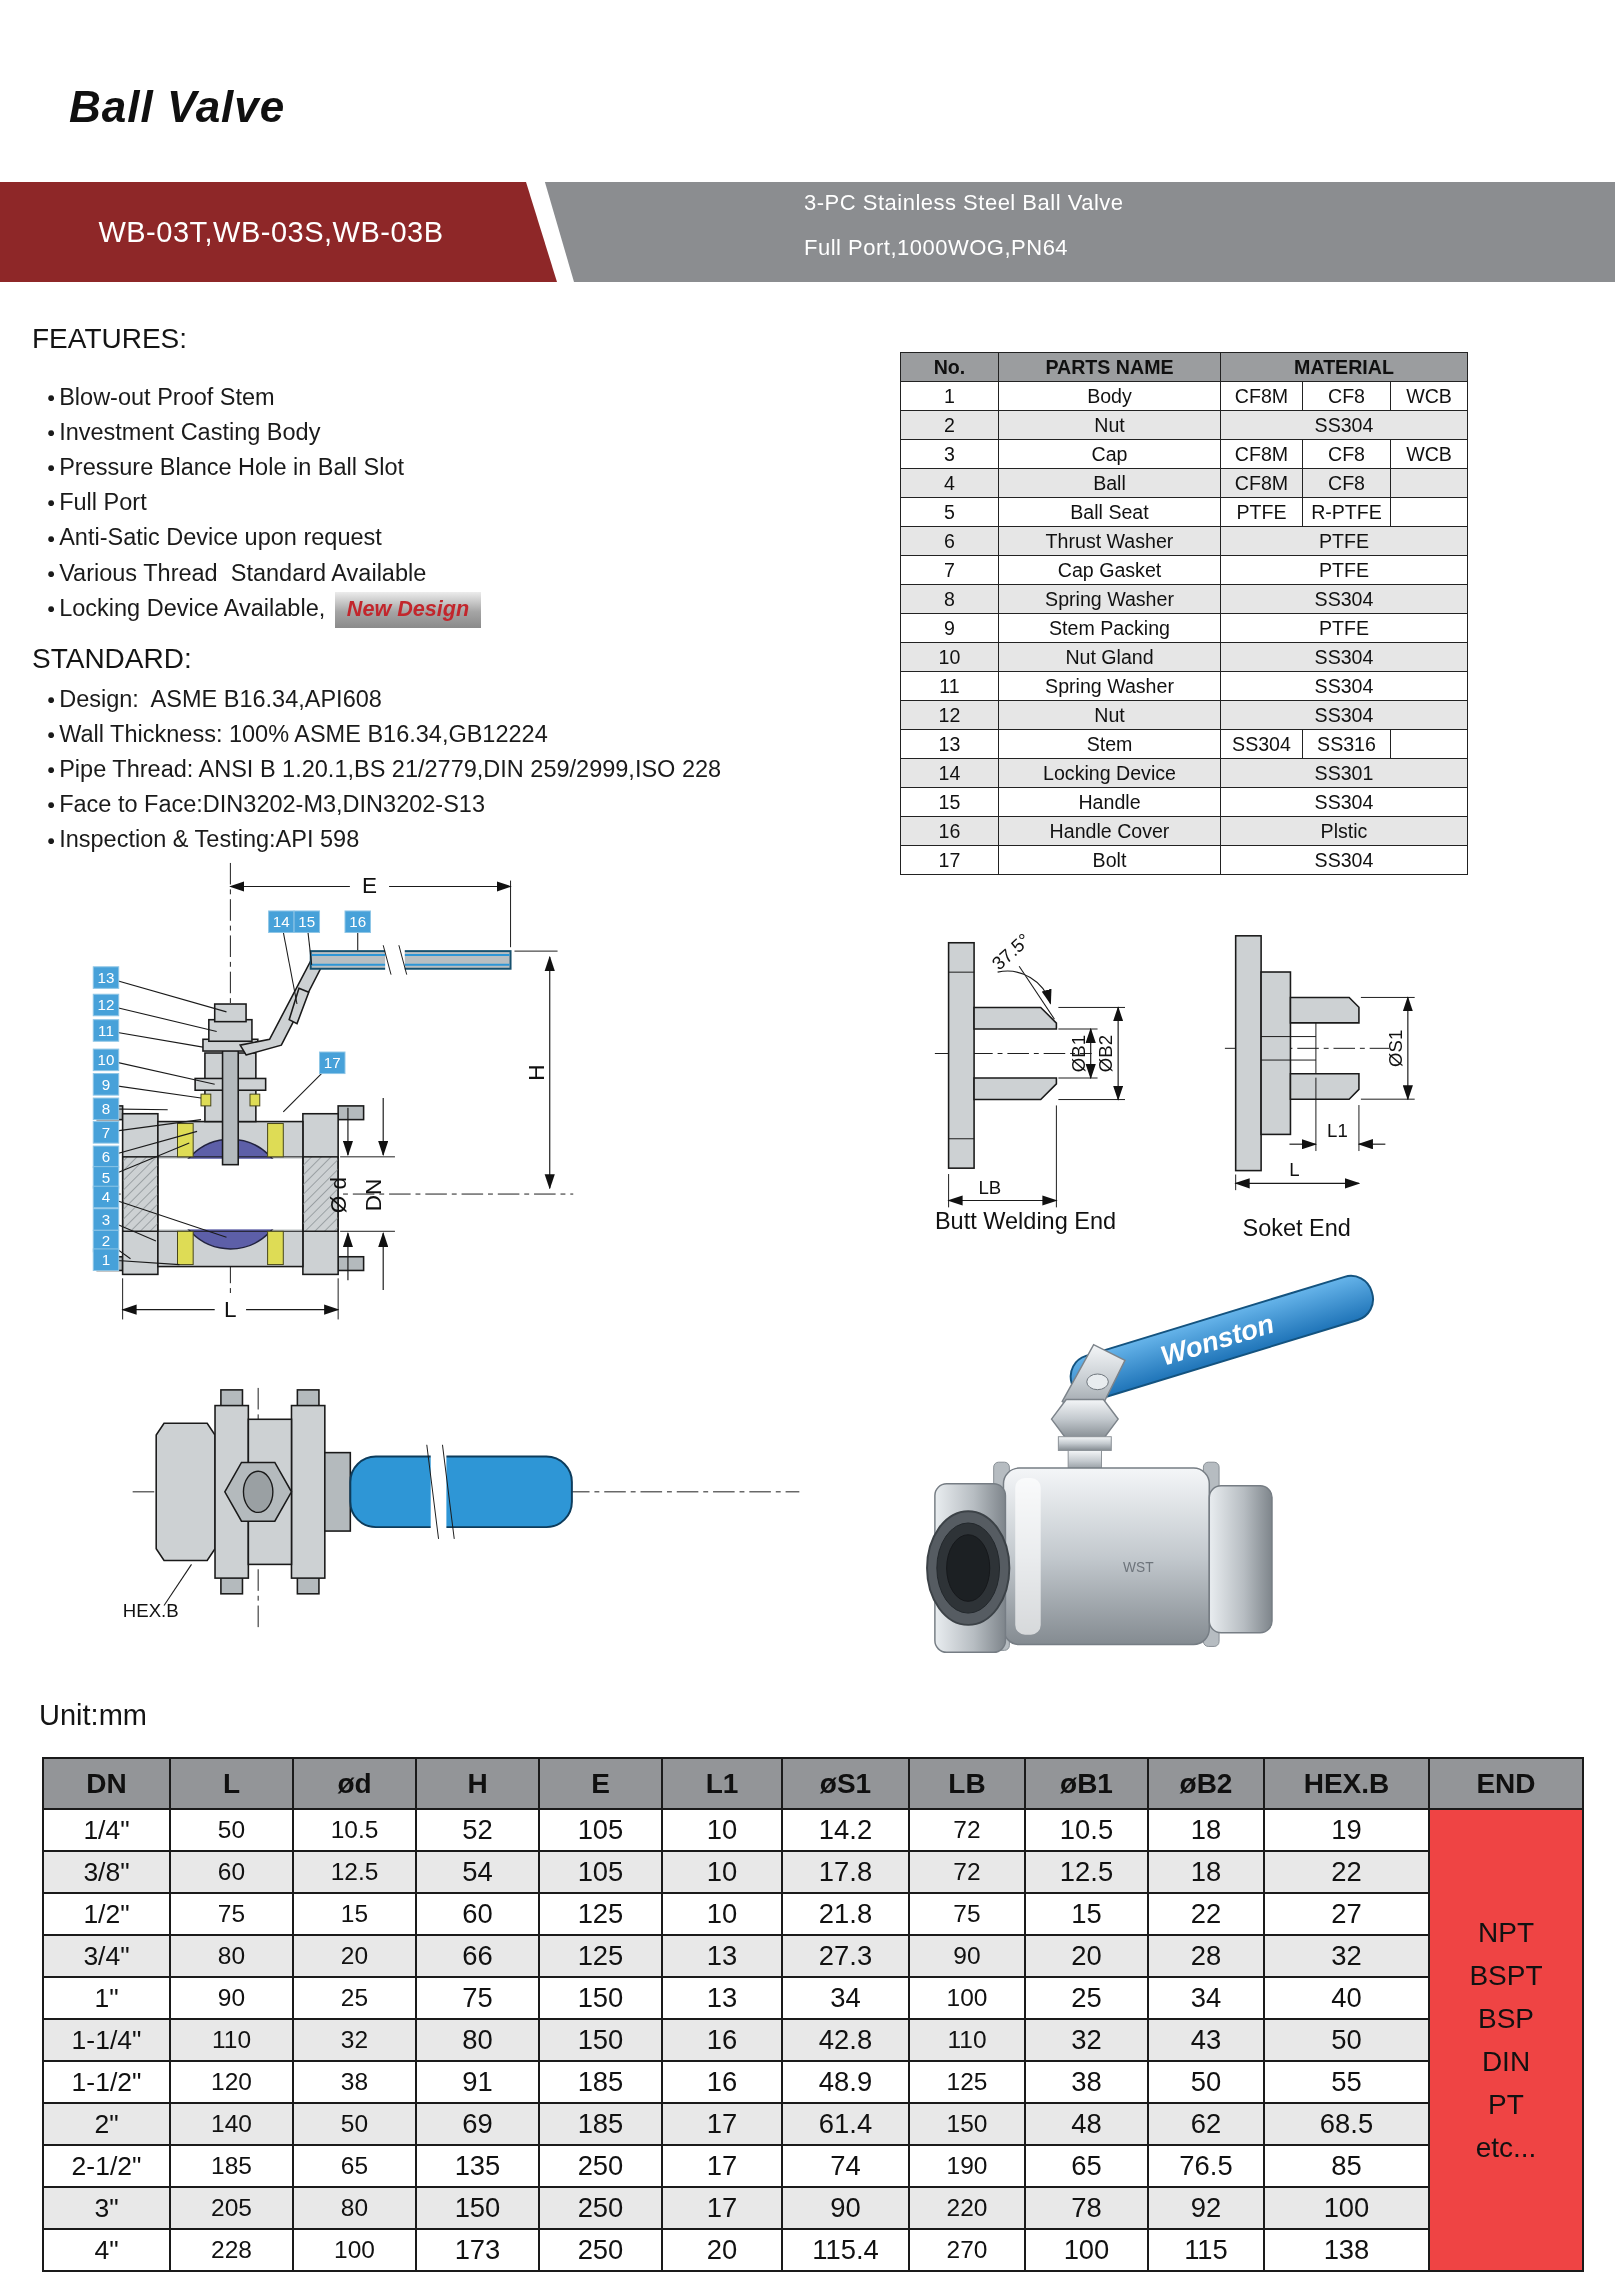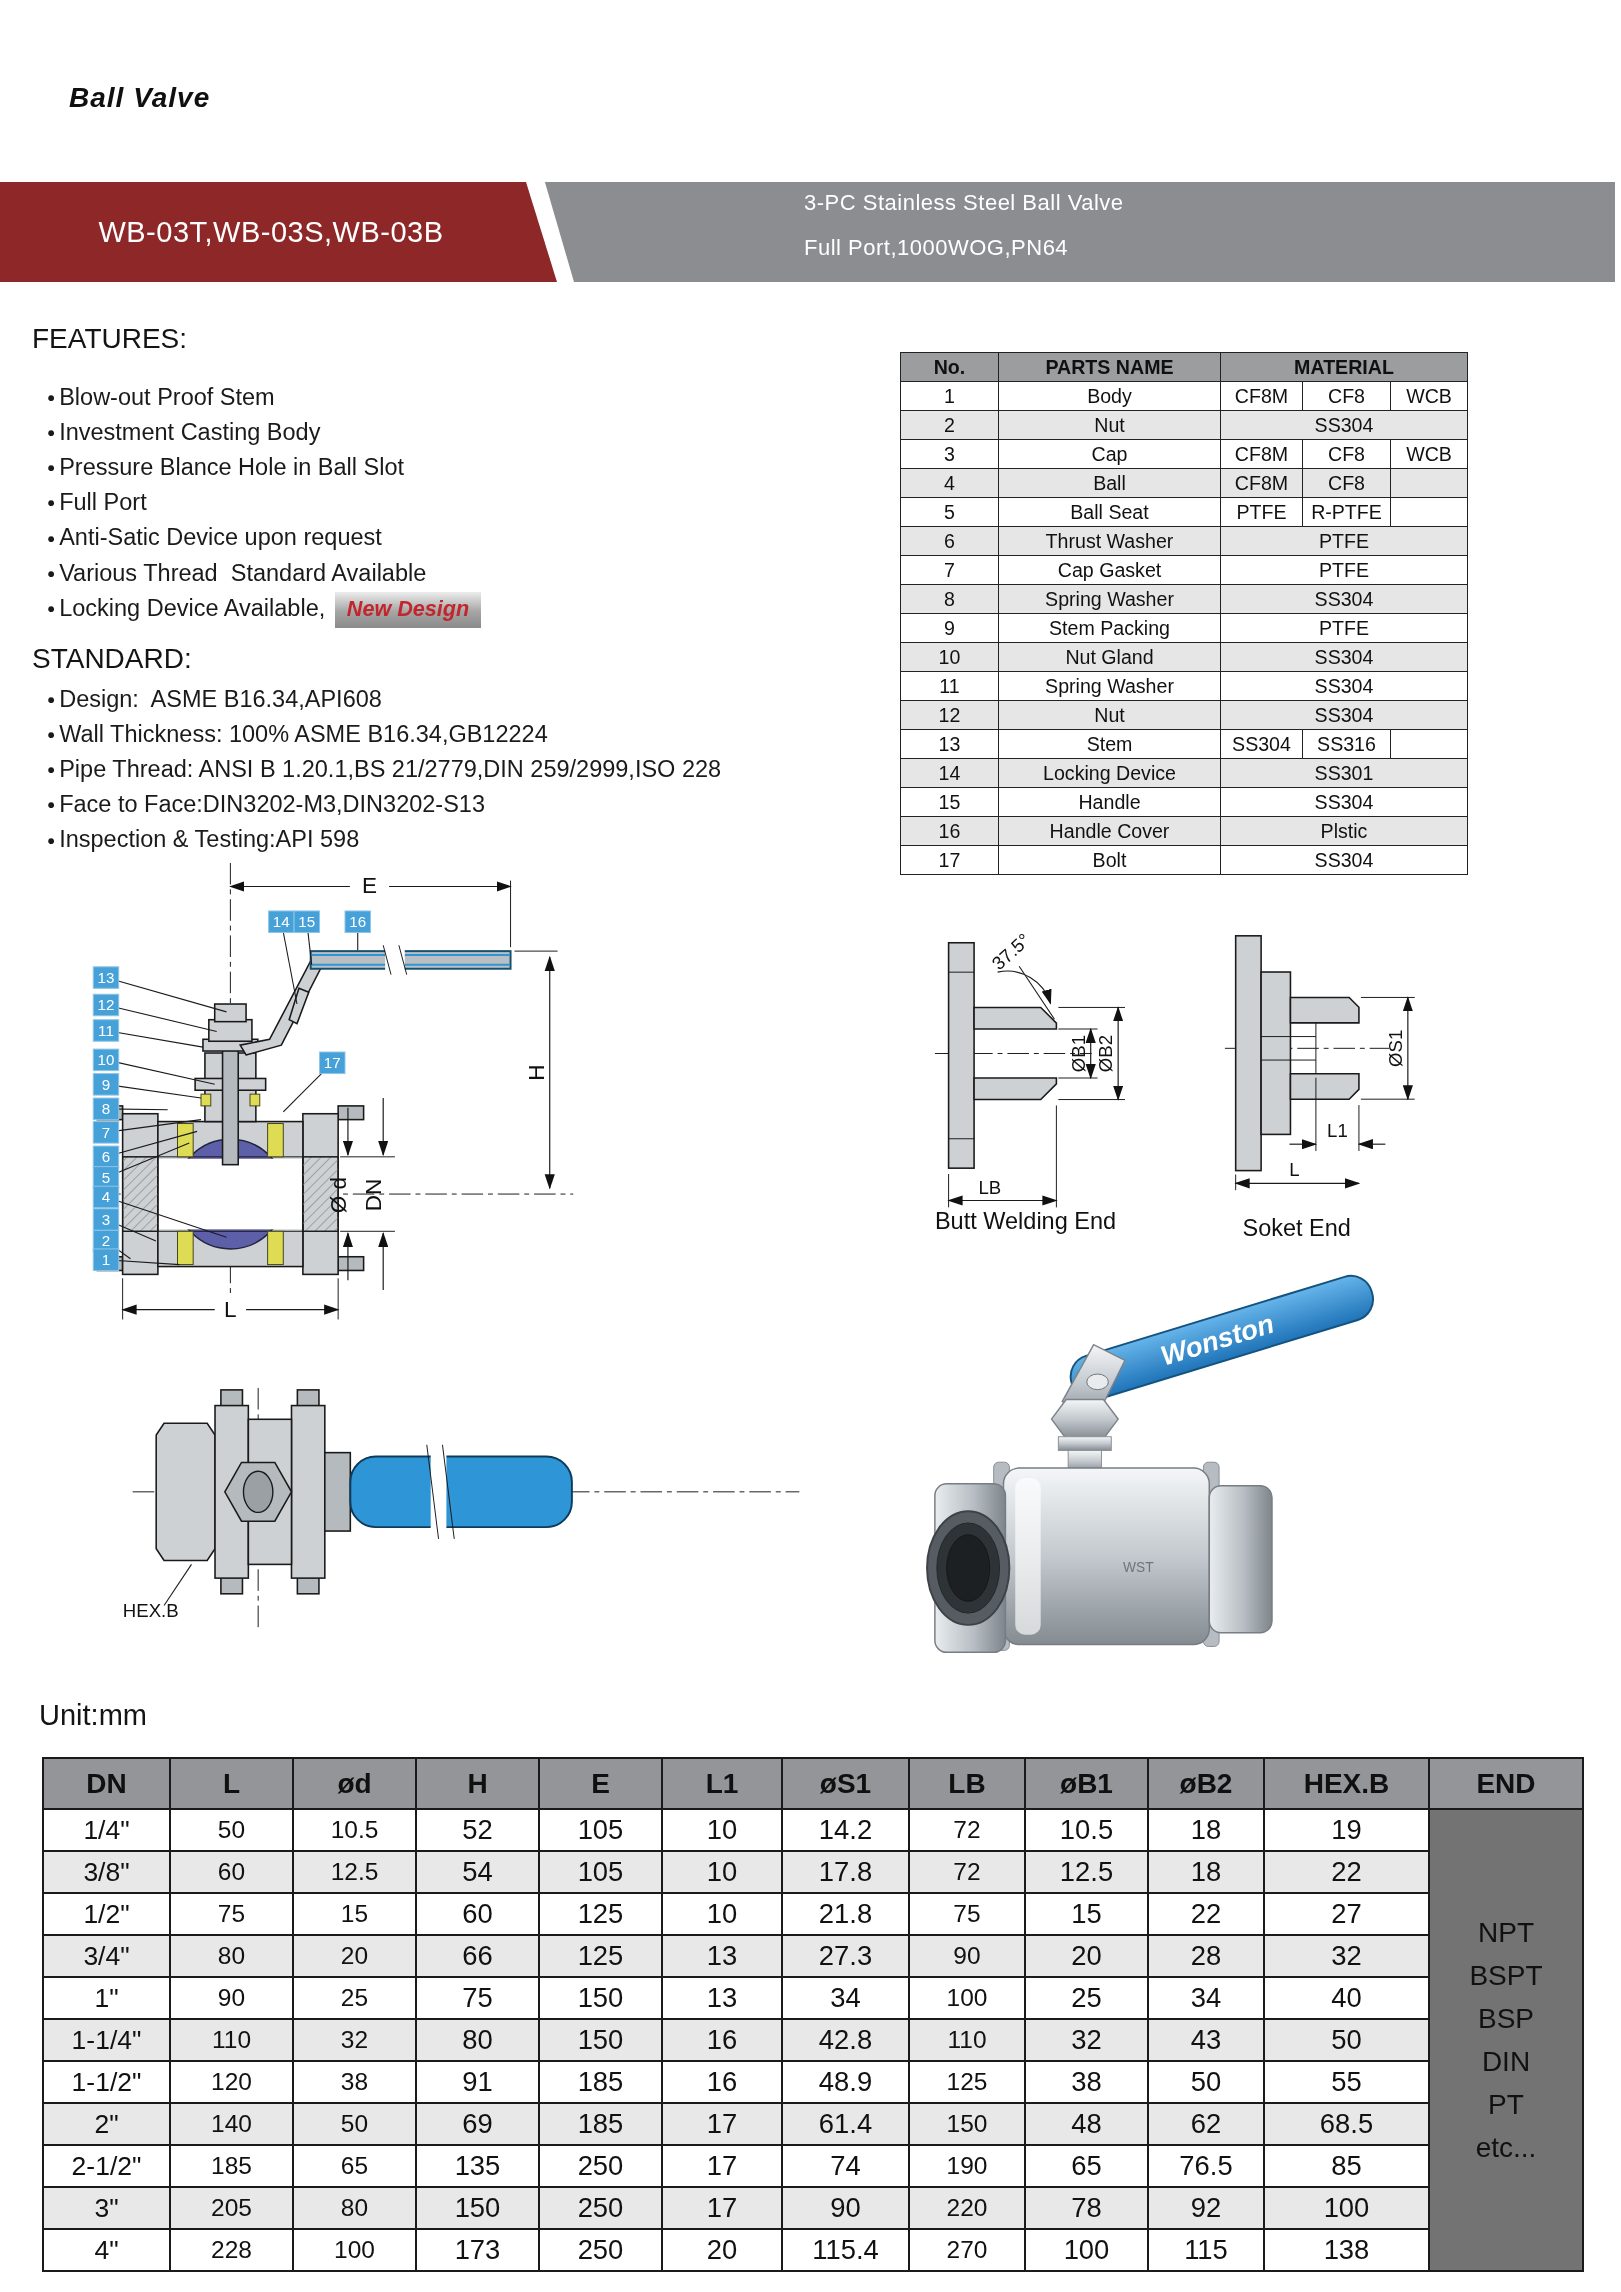--- a/index.html
+++ b/index.html
@@ -1,20 +1,20 @@
 <!DOCTYPE html>
 <html><head>
 <meta charset="utf-8">
 <style>
   html,body{margin:0;padding:0;background:#fff;}
   .page{position:relative;width:1621px;height:2293px;background:#fff;overflow:hidden;
         font-family:"Liberation Sans",sans-serif;color:#111;}
   .abs{position:absolute;}
   
-  .title{font-size:28px;font-weight:bold;font-style:italic;letter-spacing:1px;color:#101010;}
+  .title{font-size:44px;font-weight:bold;font-style:italic;letter-spacing:1px;color:#101010;}
   
   .band-red{left:0;top:182px;width:559px;height:100px;display:flex;align-items:center;justify-content:center;
             clip-path:polygon(0 0,526px 0,557px 100%,0 100%);padding-left:11px;}
   .band-red span{font-size:29px;color:#fff;letter-spacing:0.5px;padding-right:39px;}
   .band-gray{left:541px;top:182px;width:1074px;height:100px;
              clip-path:polygon(3.9px 0,100% 0,100% 100%,33px 100%);}
   .band-gray .t{position:absolute;left:263px;color:#fff;font-size:22px;letter-spacing:0.5px;text-align:right;}
   .band-gray .t1{top:7.8px;} .band-gray .t2{top:53px;}
   
   .sec-h{font-size:28px;font-weight:normal;color:#141414;}
@@ -30,21 +30,21 @@
   table.parts th{background:#9b9d9f;font-weight:bold;color:#101010;}
   table.parts tr.alt td{background:#e6e6e6;}
   
   .unit{font-size:29px;color:#141414;}
   table.dims{border-collapse:collapse;table-layout:fixed;width:1537px;}
   table.dims th{background:#939598;border:2.4px solid #1a1a1a;height:49px;font-size:28px;font-weight:600;color:#101010;padding:0;}
   table.dims td{border:2px solid #1a1a1a;height:40px;text-align:center;font-size:27.4px;padding:0;}
   table.dims td.c1,table.dims td.c2,table.dims td.c7{font-size:24.5px;}
   table.dims td.c0{font-size:26.5px;}
   table.dims tr.alt td{background:#e8e8e8;}
-  table.dims td.end-cell{background:#737373;font-size:28px;line-height:43px;vertical-align:middle;}
+  table.dims td.end-cell{background:#ef4444;font-size:28px;line-height:43px;vertical-align:middle;}
   
   .oln{fill:#cdd1d3;stroke:#1a1a1a;stroke-width:1.6;}
   .dk{fill:#b4babd;stroke:#1a1a1a;stroke-width:1.6;}
   .dim{stroke:#1a1a1a;stroke-width:1.2;fill:none;}
   .ext{stroke:#1a1a1a;stroke-width:1;fill:none;}
   .cline{stroke:#1a1a1a;stroke-width:1;fill:none;stroke-dasharray:22 5 5 5;}
   .ldr{stroke:#1a1a1a;stroke-width:1.1;fill:none;}
   text.dl{font-family:"Liberation Sans",sans-serif;font-size:23px;fill:#111;}
   text.sm{font-family:"Liberation Sans",sans-serif;font-size:19px;fill:#111;}
   text.cap{font-family:"Liberation Sans",sans-serif;font-size:24px;fill:#111;}

